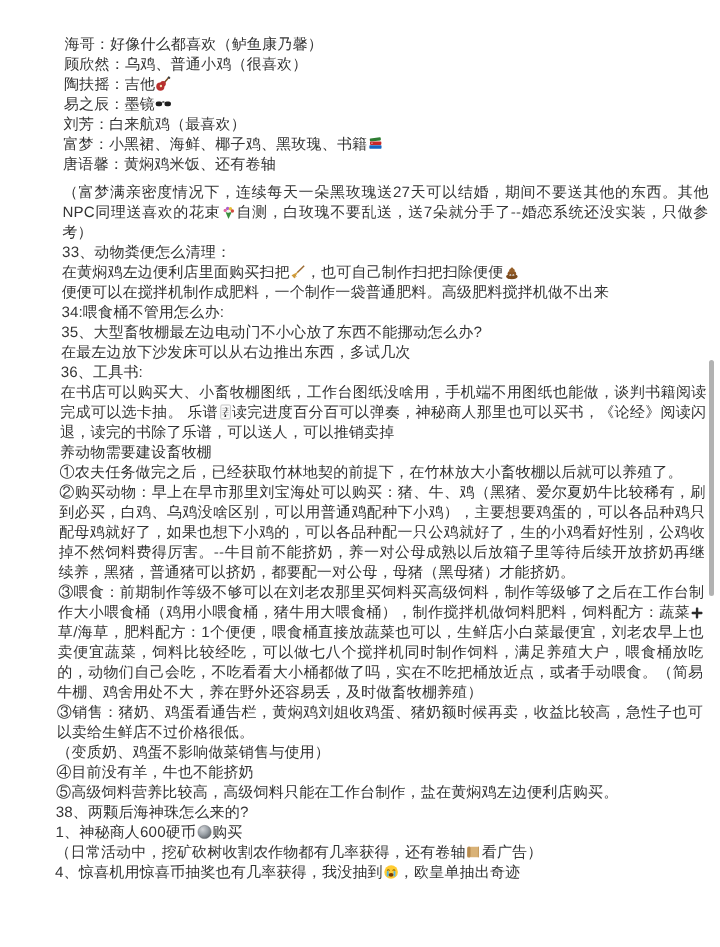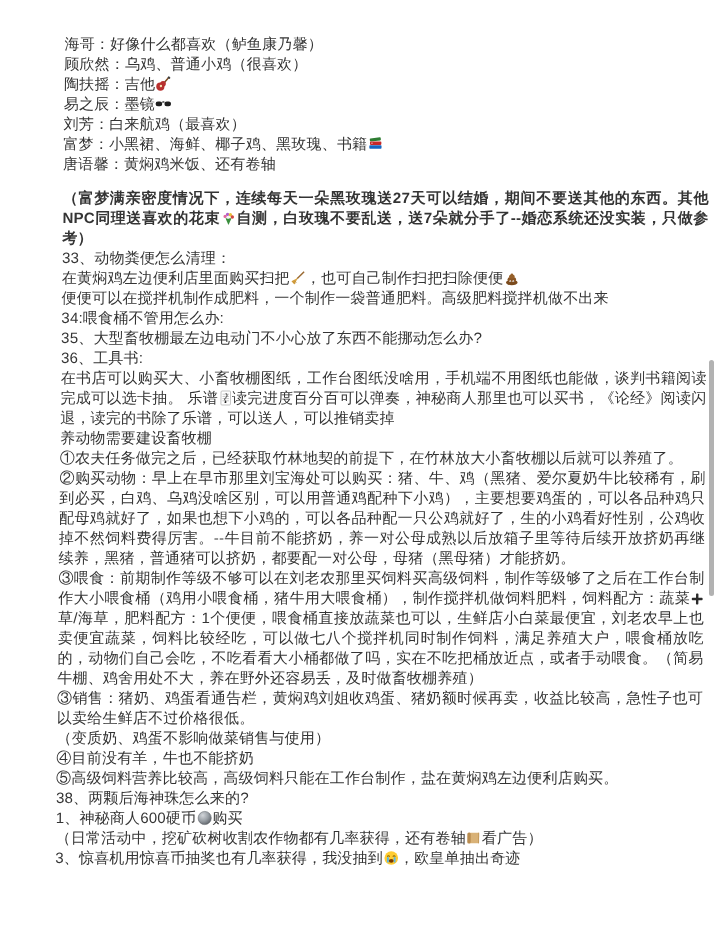--- a/index.html
+++ b/index.html
@@ -17,21 +17,21 @@
     padding:34px 9px 0 65px;
     transform:skewX(-0.65deg);
     transform-origin:0 0;
     font-size:15px;
     line-height:20px;
     color:#343434;
     letter-spacing:0.2px;
     text-align:justify;
   }
   #doc p{margin:0;}
-  #doc p.gap{margin-top:14px;font-weight:bold;}
+  #doc p.gap{margin-top:8px;}
   .emoji{display:inline-block;white-space:nowrap;}
   .emoji svg{vertical-align:-3px;}
   #scrollbar-thumb{
     position:absolute;
     border-radius:3px;
   }
 </style>
 </head>
 <body>
 
@@ -77,20 +77,21 @@
           <ellipse cx="8" cy="6.6" rx="2.8" ry="2" fill="#96602a"></ellipse>
           <circle cx="8" cy="4.7" r="1.3" fill="#96602a"></circle>
           <circle cx="6.5" cy="11.2" r="0.9" fill="#ffffff"></circle>
           <circle cx="9.5" cy="11.2" r="0.9" fill="#ffffff"></circle>
           <circle cx="6.5" cy="11.2" r="0.4" fill="#2b1a0a"></circle>
           <circle cx="9.5" cy="11.2" r="0.4" fill="#2b1a0a"></circle>
         </svg></span></p>
     <p><span>便便可以在搅拌机制作成肥料，一个制作一袋普通肥料。高级肥料搅拌机做不出来</span></p>
     <p><span>34:喂食桶不管用怎么办:</span></p>
     <p><span>35、大型畜牧棚最左边电动门不小心放了东西不能挪动怎么办?</span></p>
+    <p><span>在最左边放下沙发床可以从右边推出东西，多试几次</span></p>
     <p><span>36、工具书:</span></p>
     <p><span>在书店可以购买大、小畜牧棚图纸，工作台图纸没啥用，手机端不用图纸也能做，谈判书籍阅读完成可以选卡抽。 乐谱</span><span class="emoji"><svg width="14" height="16" viewBox="0 0 14 16">
           <rect x="2.5" y="1" width="9.5" height="14" rx="1" fill="#ffffff" stroke="#b5b5b5" stroke-width="0.8"></rect>
           <path d="M4 4.2 h6.5 M4 6.4 h6.5 M4 8.6 h6.5 M4 10.8 h6.5" stroke="#a2a2a2" stroke-width="0.6"></path>
           <path d="M7.4 3.2 C9 4.8 8.8 6.6 7.2 7.8 C6 8.8 5.8 10.2 7.2 11 L7.4 12.2" stroke="#222222" stroke-width="0.9" fill="none"></path>
           <circle cx="7" cy="12.2" r="0.9" fill="#222222"></circle>
         </svg></span><span>读完进度百分百可以弹奏，神秘商人那里也可以买书，《论经》阅读闪退，读完的书除了乐谱，可以送人，可以推销卖掉</span></p>
     <p><span>养动物需要建设畜牧棚</span></p>
     <p><span>①农夫任务做完之后，已经获取竹林地契的前提下，在竹林放大小畜牧棚以后就可以养殖了。</span></p>
     <p><span>②购买动物：早上在早市那里刘宝海处可以购买：猪、牛、鸡（黑猪、爱尔夏奶牛比较稀有，刷到必买，白鸡、乌鸡没啥区别，可以用普通鸡配种下小鸡），主要想要鸡蛋的，可以各品种鸡只配母鸡就好了，如果也想下小鸡的，可以各品种配一只公鸡就好了，生的小鸡看好性别，公鸡收掉不然饲料费得厉害。--牛目前不能挤奶，养一对公母成熟以后放箱子里等待后续开放挤奶再继续养，黑猪，普通猪可以挤奶，都要配一对公母，母猪（黑母猪）才能挤奶。</span></p>
@@ -112,21 +113,21 @@
             </radialGradient>
           </defs>
           <circle cx="8" cy="8" r="6.6" fill="url(#coinG)"></circle>
           <circle cx="8" cy="8" r="6.6" fill="none" stroke="#565b61" stroke-width="0.5"></circle>
         </svg></span><span>购买</span></p>
     <p><span>（日常活动中，挖矿砍树收割农作物都有几率获得，还有卷轴</span><span class="emoji"><svg width="16" height="16" viewBox="0 0 16 16">
           <rect x="3.6" y="2.8" width="10" height="10.4" fill="#d9b277"></rect>
           <rect x="1.8" y="2.4" width="3.4" height="11.2" rx="1.6" fill="#b98c4f"></rect>
           <rect x="12.6" y="2.8" width="1" height="10.4" fill="#c49a5c"></rect>
         </svg></span><span>看广告）</span></p>
-    <p><span>3、惊喜机用惊喜币抽奖也有几率获得，我没抽到</span><span class="emoji"><svg width="16" height="16" viewBox="0 0 16 16">
+    <p><span>4、惊喜机用惊喜币抽奖也有几率获得，我没抽到</span><span class="emoji"><svg width="16" height="16" viewBox="0 0 16 16">
           <circle cx="8" cy="8" r="6.8" fill="#ffcc32"></circle>
           <path d="M3.9 6.6 q1.3 -1.5 2.6 0 M9.5 6.6 q1.3 -1.5 2.6 0" stroke="#8a6500" stroke-width="1" fill="none"></path>
           <rect x="3.7" y="7" width="1.9" height="5.6" rx="0.95" fill="#58b7e6"></rect>
           <rect x="10.4" y="7" width="1.9" height="5.6" rx="0.95" fill="#58b7e6"></rect>
           <ellipse cx="8" cy="10.8" rx="2.4" ry="1.9" fill="#7a3b00"></ellipse>
         </svg></span><span>，欧皇单抽出奇迹</span></p>
   </div>
 <div id="scrollbar-thumb" style="left: 709px; top: 360px; width: 5px; height: 236px; background: rgb(178, 178, 178);"></div>
 
 </body></html>

